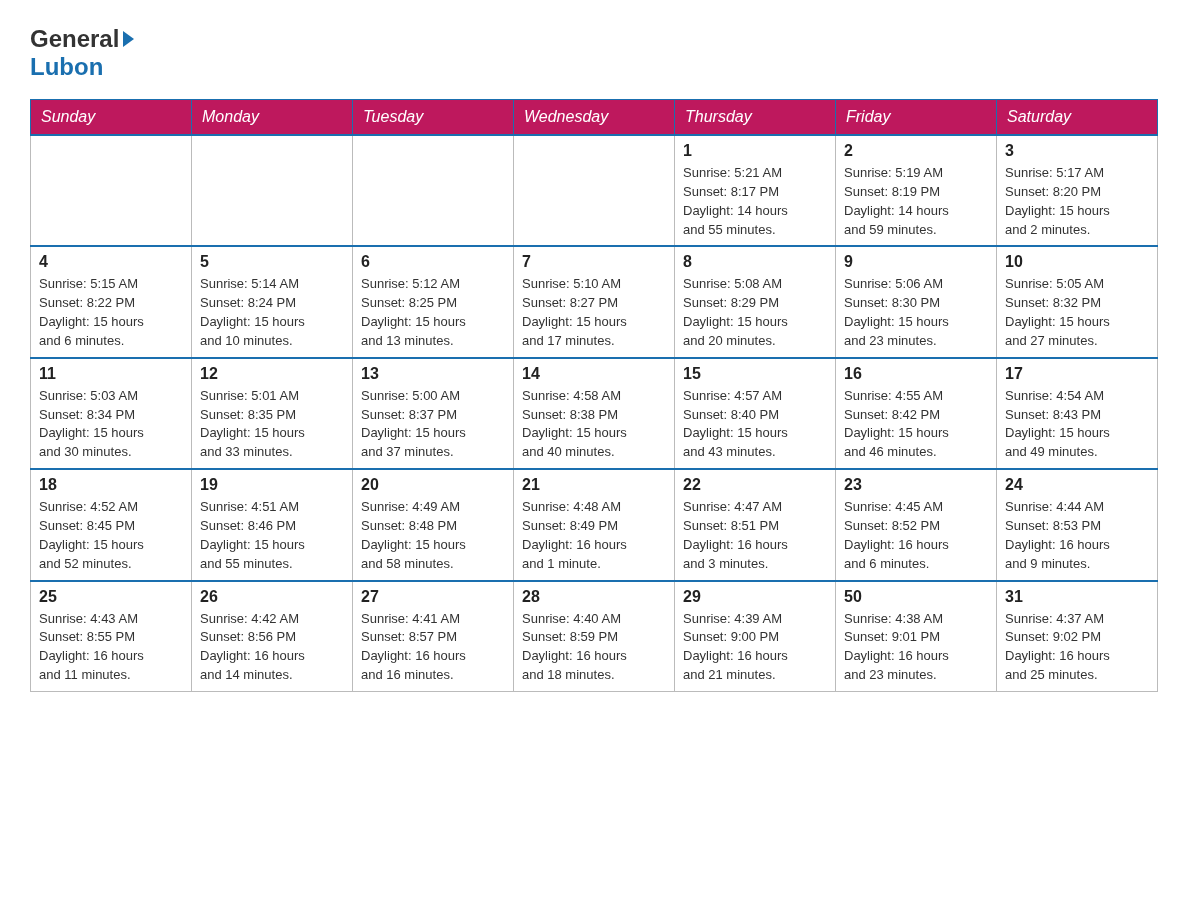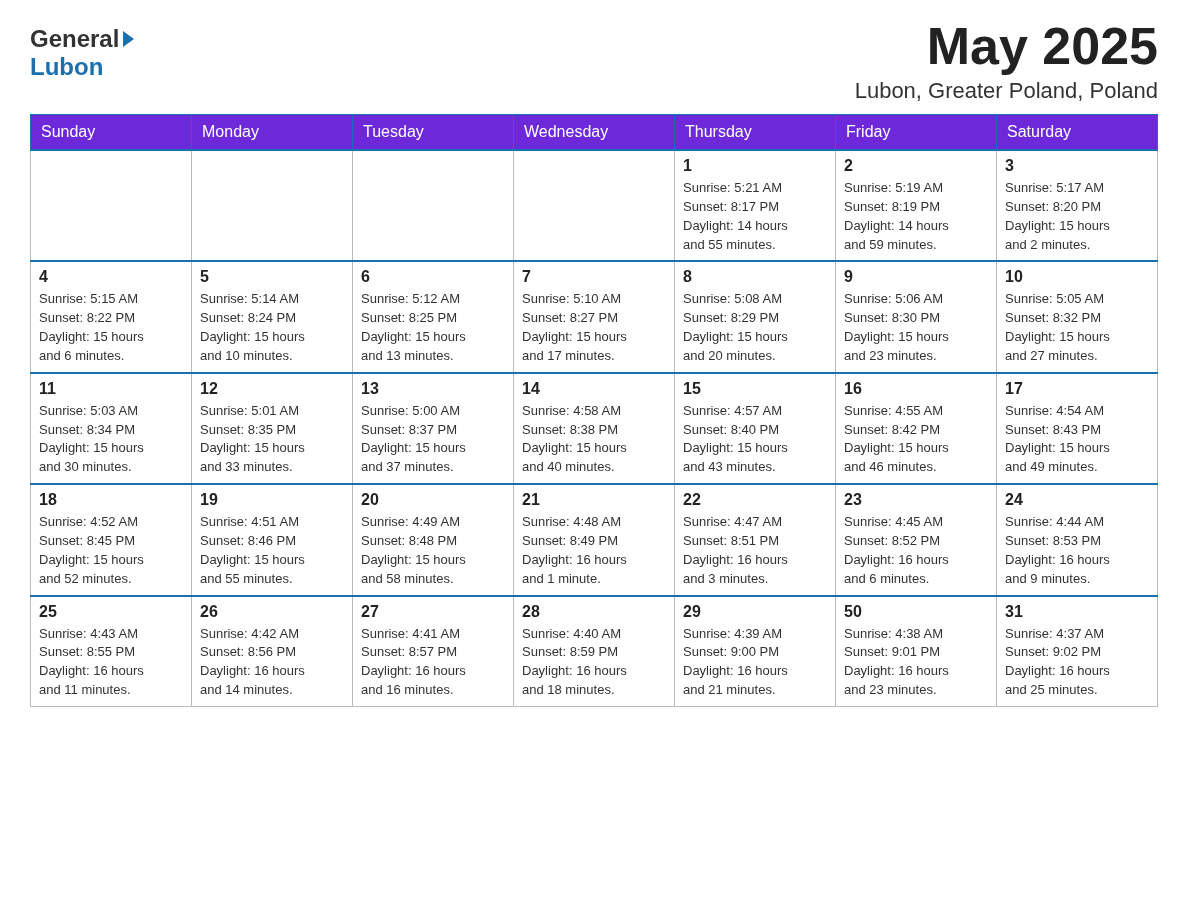--- a/index.html
+++ b/index.html
@@ -7,21 +7,21 @@
       font-family: Arial, sans-serif;
       background: #fff;
       padding: 20px 30px;
       width: 1188px;
       min-height: 918px;
     }
     .header-section {
       display: flex;
       justify-content: space-between;
       align-items: flex-start;
-      margin-bottom: 10px;
+      margin-bottom: 18px;
     }
     .logo {
       display: flex;
       flex-direction: column;
       align-items: flex-start;
       padding-top: 5px;
     }
     .title-section {
       text-align: right;
     }
@@ -35,27 +35,28 @@
       font-size: 22px;
       color: #333;
       margin-top: 6px;
     }
     .calendar-table {
       width: 100%;
       border-collapse: collapse;
       border: 1px solid #999;
     }
     .calendar-table th {
-      background-color: #6d28d9;
+      background-color: #be185d;
       color: #fff;
       font-size: 16px;
       font-weight: normal;
       padding: 8px 10px;
       text-align: left;
       border: 1px solid #1a6faf;
+      font-style: italic;
     }
     .calendar-table td {
       vertical-align: top;
       padding: 6px 8px;
       border: 1px solid #bbb;
       width: 14.28%;
       min-height: 90px;
       font-size: 13px;
       color: #333;
     }
@@ -105,24 +106,20 @@
 </head>
 <body>
 
 <div class="header-section">
   <div class="logo">
     <div class="logo-row">
       <span class="logo-general">General</span>
       <span class="logo-arrow-shape"></span>
     </div>
     <span class="logo-blue">Lubon</span>
-  </div>
-  <div class="title-section">
-    <div class="month-title">May 2025</div>
-    <div class="location-title">Lubon, Greater Poland, Poland</div>
   </div>
 </div>
 
 <table class="calendar-table">
   <thead>
     <tr>
       <th>Sunday</th>
       <th>Monday</th>
       <th>Tuesday</th>
       <th>Wednesday</th>

